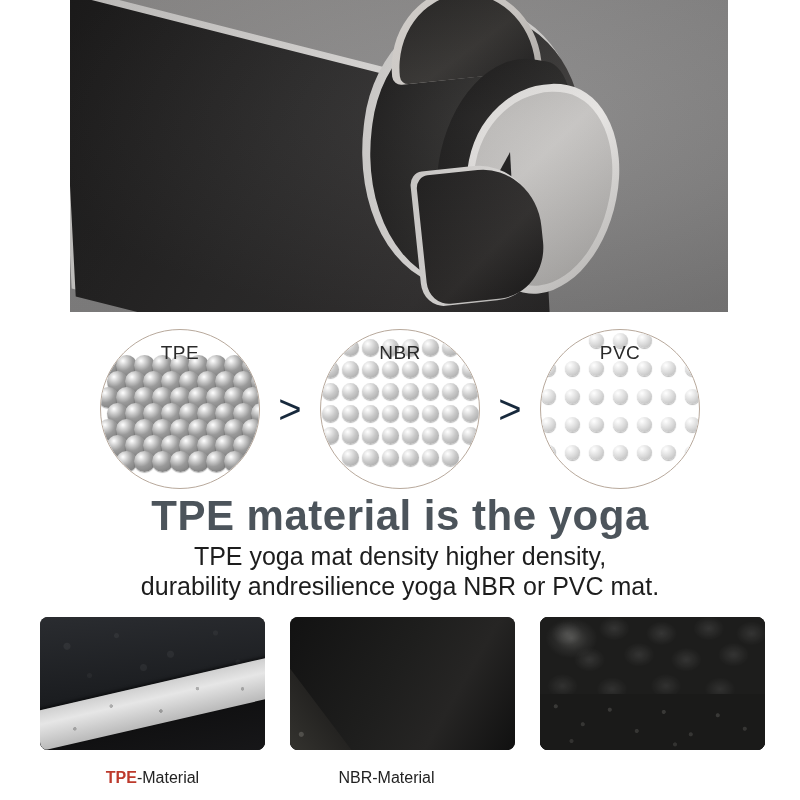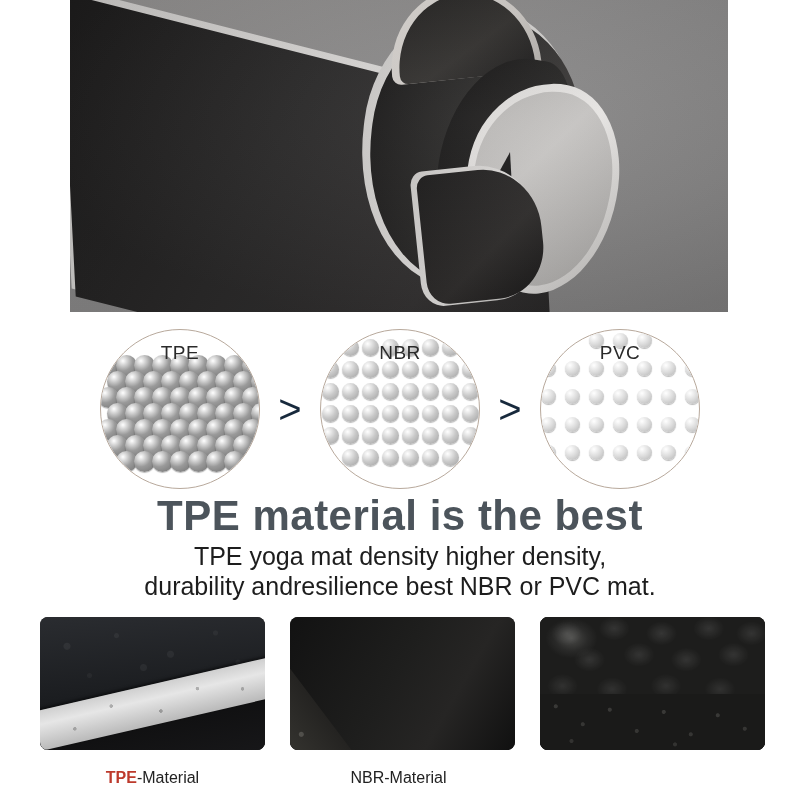--- a/index.html
+++ b/index.html
@@ -379,21 +379,21 @@
     position: absolute;
     top: 152px;
     width: 225px;
     text-align: center;
     font-size: 16px;
     color: #222222;
     font-family: "Liberation Sans", sans-serif;
     white-space: nowrap;
   }
   .swatch-caption.c1 { left: 40px; }
-  .swatch-caption.c2 { left: 286px; }
+  .swatch-caption.c2 { left: 274px; }
   .swatch-caption.c3 { left: 540px; }
   .cap-accent { font-weight: bold; }
 </style>
 </head>
 <body>
 
 <div id="page">
 
   <div class="hero-photo">
     <div class="mat-wrap">
@@ -567,25 +567,25 @@
           <div class="bead" style="width: 15px; height: 15px; left: 47.5px; top: 112px; background: radial-gradient(circle at 33% 28%, rgb(255, 255, 255) 0%, rgb(220, 220, 220) 48%, rgb(178, 178, 178) 100%); box-shadow: rgba(0, 0, 0, 0.28) 0px 1px 1px;"></div>
           <div class="bead" style="width: 15px; height: 15px; left: 71.5px; top: 112px; background: radial-gradient(circle at 33% 28%, rgb(255, 255, 255) 0%, rgb(220, 220, 220) 48%, rgb(178, 178, 178) 100%); box-shadow: rgba(0, 0, 0, 0.28) 0px 1px 1px;"></div>
           <div class="bead" style="width: 15px; height: 15px; left: 95.5px; top: 112px; background: radial-gradient(circle at 33% 28%, rgb(255, 255, 255) 0%, rgb(220, 220, 220) 48%, rgb(178, 178, 178) 100%); box-shadow: rgba(0, 0, 0, 0.28) 0px 1px 1px;"></div>
           <div class="bead" style="width: 15px; height: 15px; left: 119.5px; top: 112px; background: radial-gradient(circle at 33% 28%, rgb(255, 255, 255) 0%, rgb(220, 220, 220) 48%, rgb(178, 178, 178) 100%); box-shadow: rgba(0, 0, 0, 0.28) 0px 1px 1px;"></div>
           <div class="bead" style="width: 15px; height: 15px; left: 143.5px; top: 112px; background: radial-gradient(circle at 33% 28%, rgb(255, 255, 255) 0%, rgb(220, 220, 220) 48%, rgb(178, 178, 178) 100%); box-shadow: rgba(0, 0, 0, 0.28) 0px 1px 1px;"></div>
         </div>
     </div>
 
   </div>
 
-  <div class="headline">TPE material  is  the  best</div>
+  <div class="headline">TPE material  is  the  yoga</div>
 
   <div class="subline">
     <span class="l1">TPE yoga mat density higher density,</span>
-    <span class="l2">durability andresilience best NBR or PVC mat.</span>
+    <span class="l2">durability andresilience yoga NBR or PVC mat.</span>
   </div>
 
   <div class="swatches">
 
     <div class="swatch s1">
       <div class="tpe-top"></div>
       <div class="tpe-texture"></div>
       <div class="tpe-below"></div>
       <div class="tpe-foam">
         <div class="tpe-foam-speck"></div>

